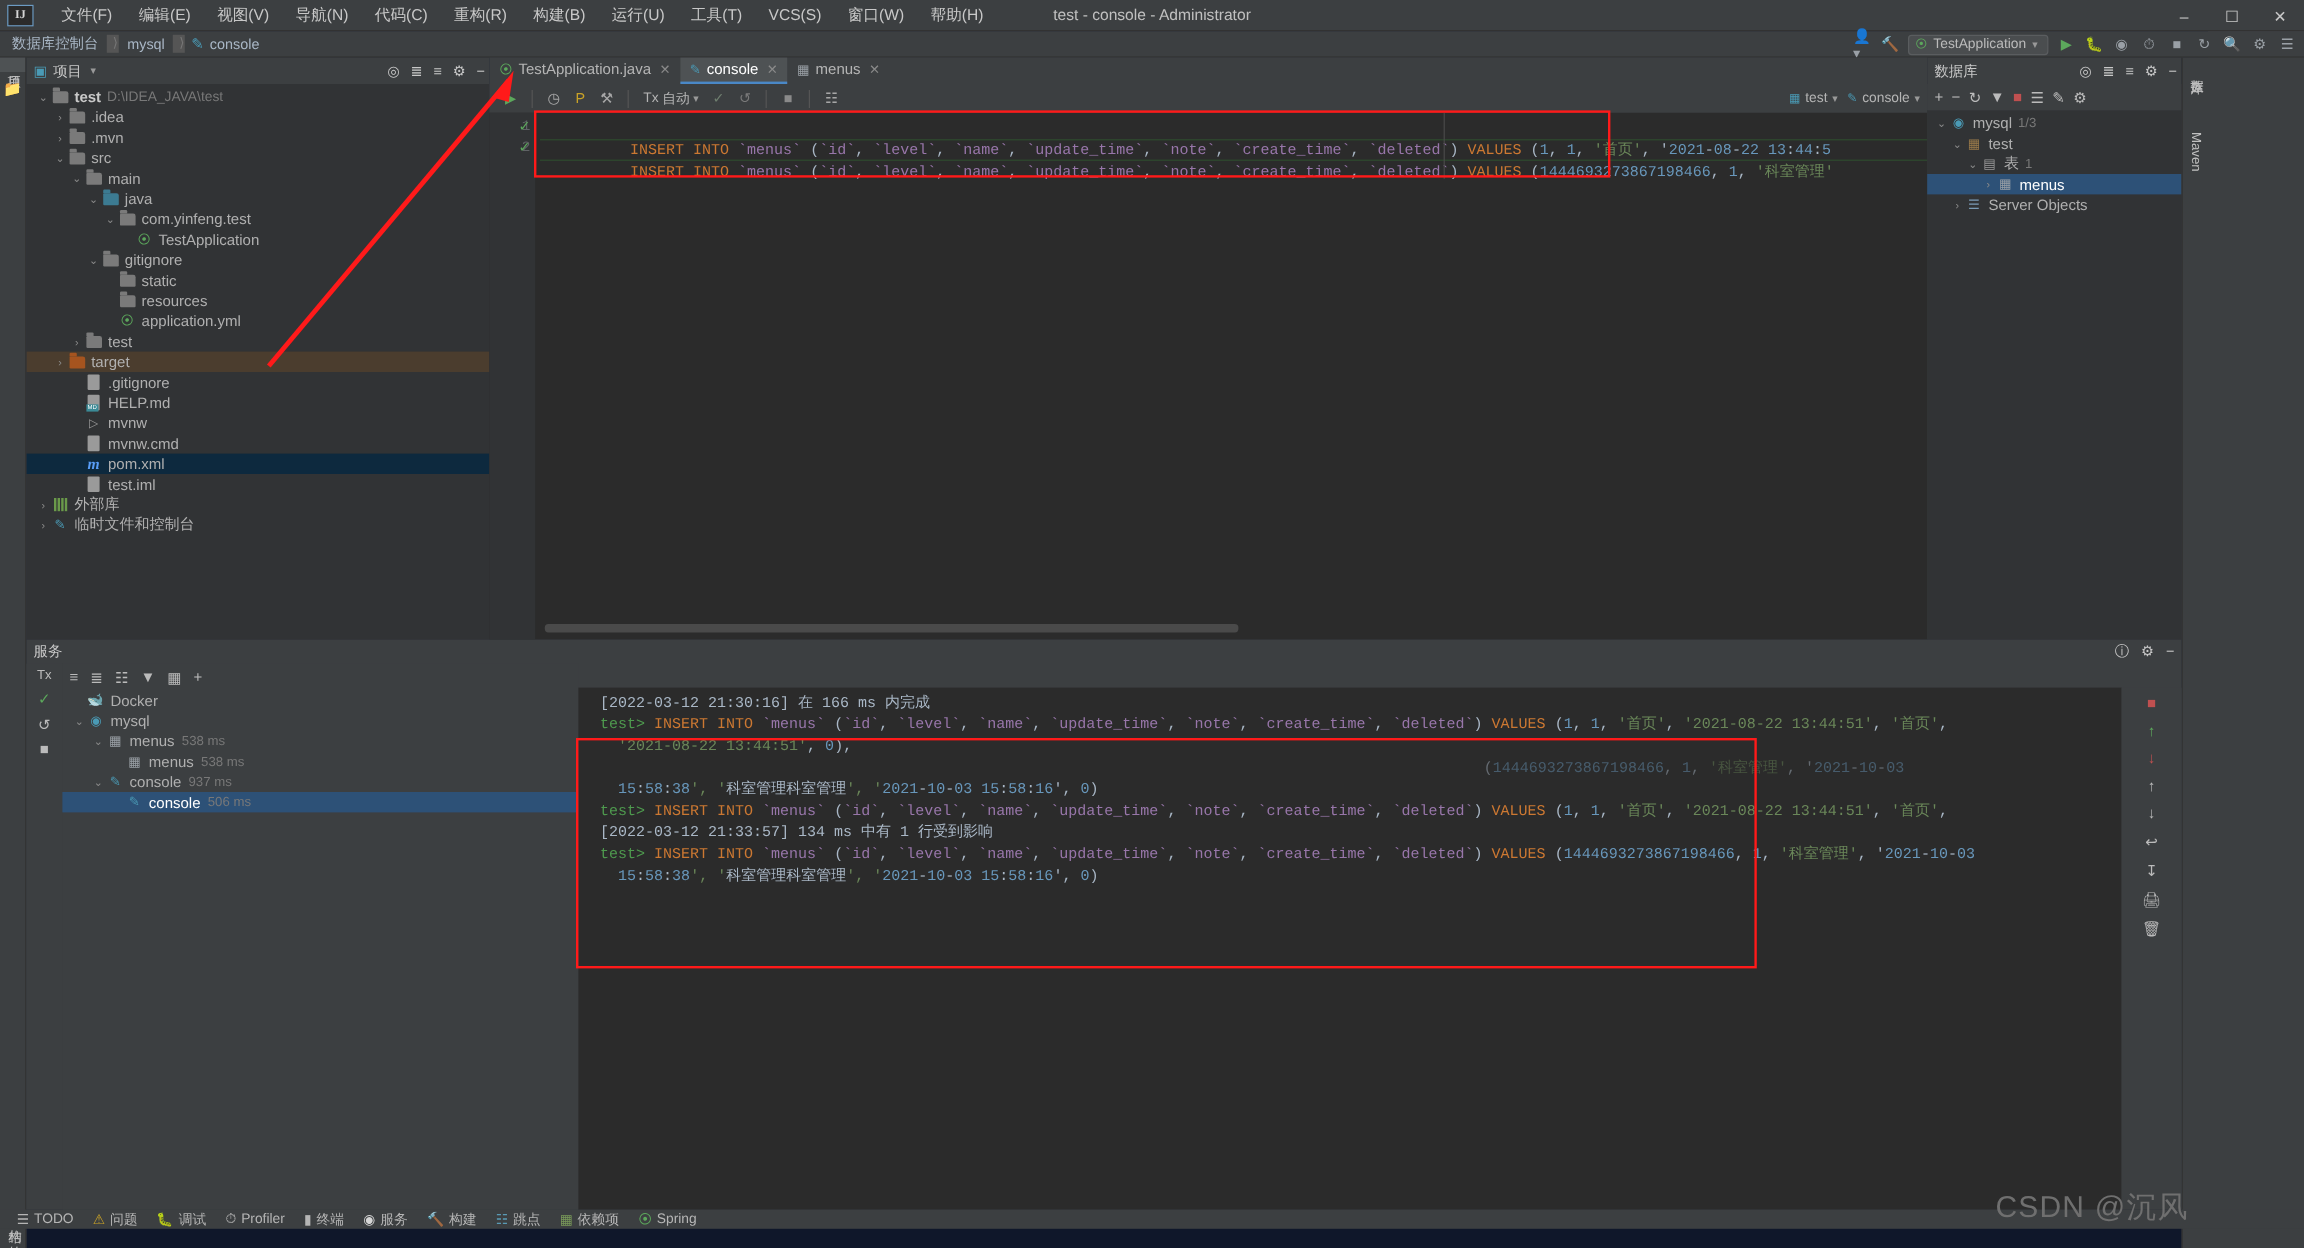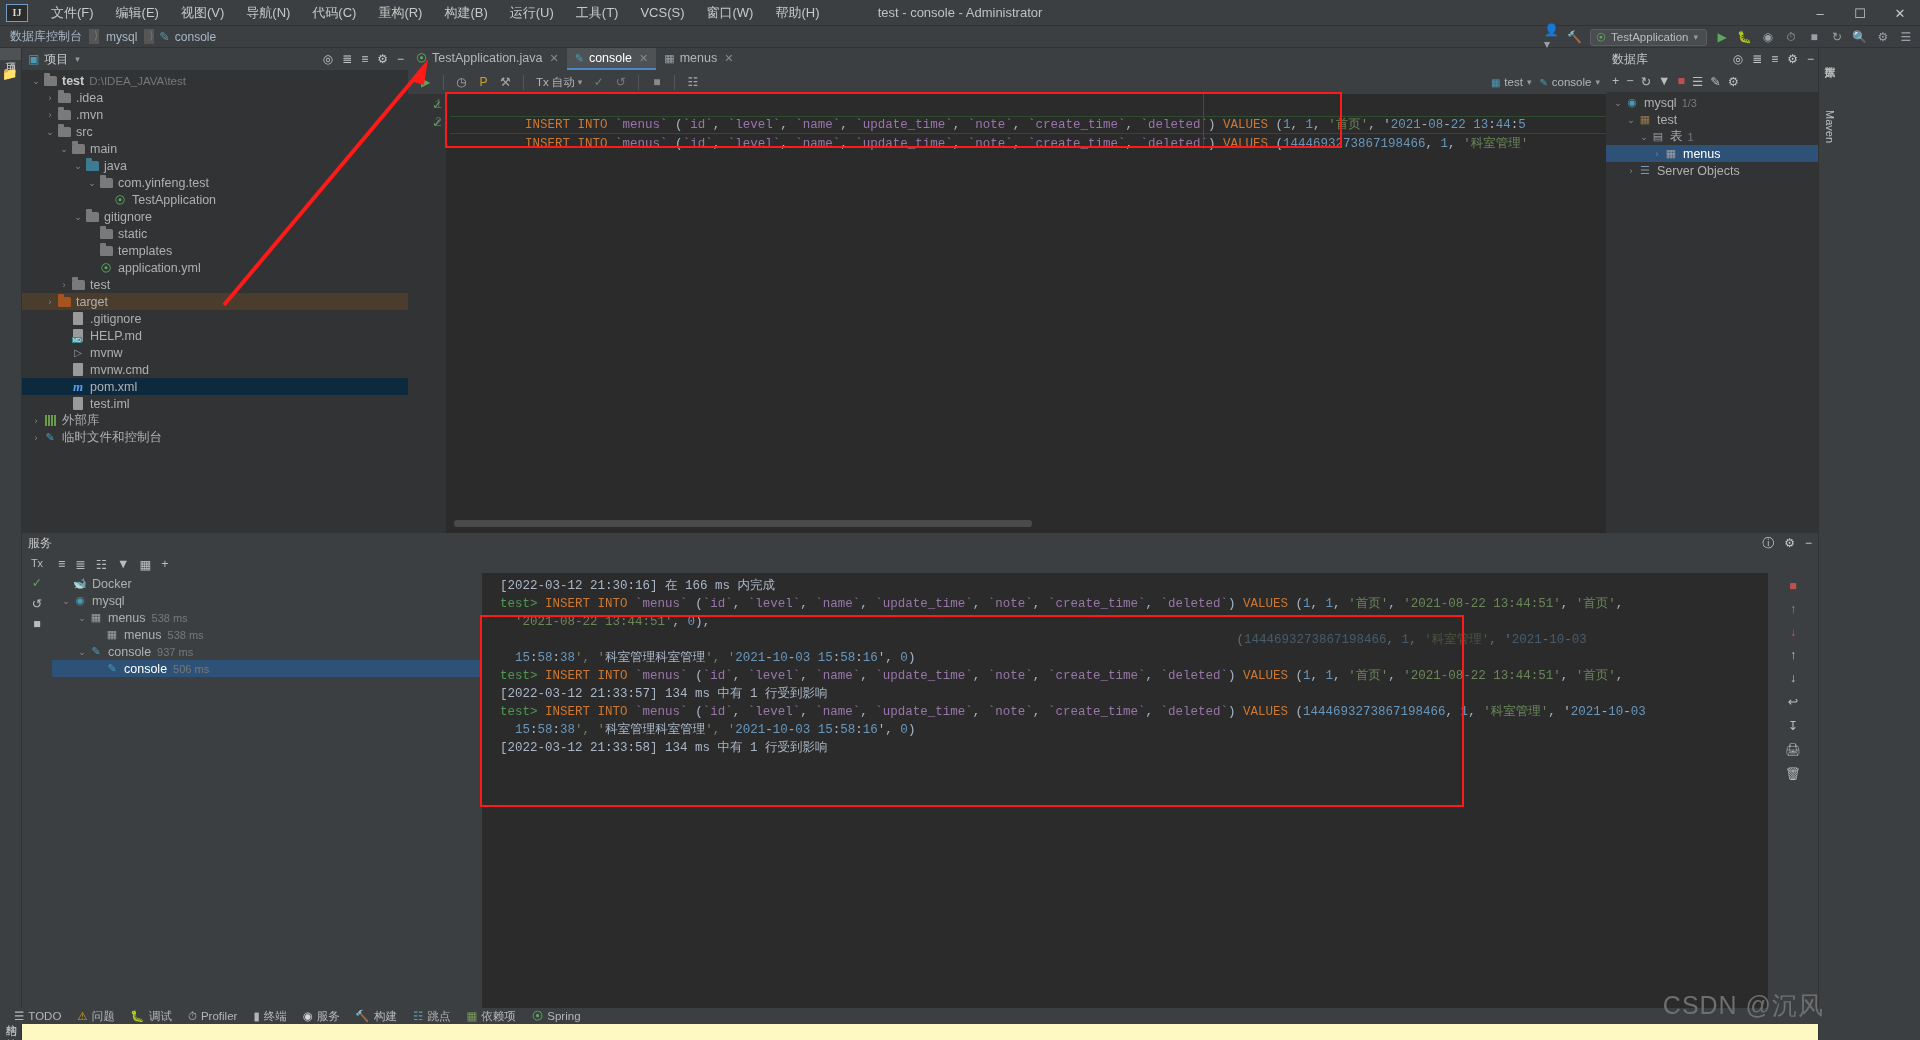--- a/index.html
+++ b/index.html
@@ -4,21 +4,21 @@
 <style>
   * { box-sizing: border-box; margin:0; padding:0; }
   html,body {
     width:1920px; height:1040px; overflow:hidden;
     background:#3c3f41;
     font-family:"Liberation Sans", sans-serif;
     font-size:12.5px;
     color:#bbbbbb;
     -webkit-font-smoothing:antialiased;
   }
-  #app { position:relative; width:1840px; height:1040px; background:#fef9c3; }
+  #app { position:relative; width:1840px; height:1040px; background:#0f172a; }
 
   
   .titlebar {
     position:absolute; left:0; top:0; width:1920px; height:26px;
     background:#3c3f41; display:flex; align-items:center;
     border-bottom:1px solid #323232;
   }
   .ij-logo {
     width:22px; height:18px; margin-left:6px;
     display:flex; align-items:center; justify-content:center;
@@ -348,21 +348,21 @@
           <span class="ficon">
             <span class="folder grey2"></span>
           </span>
           <span class="tlabel">static</span>
         </div>
         <div class="trow" style="padding-left: 64px;">
           <span class="arrow"></span>
           <span class="ficon">
             <span class="folder grey2"></span>
           </span>
-          <span class="tlabel">templates</span>
+          <span class="tlabel">resources</span>
         </div>
         <div class="trow" style="padding-left: 64px;">
           <span class="arrow"></span>
           <span class="ficon">
             <span style="color:#5ca85c;font-size:11px;">⦿</span>
           </span>
           <span class="tlabel">application.yml</span>
         </div>
         <div class="trow" style="padding-left: 36px;">
           <span class="arrow">›</span>
@@ -662,21 +662,20 @@
       <div class="console" id="svc-console">
           <div class="cline"><span class="pn">[2022-03-12 21:30:16] 在 166 ms 内完成</span></div>
           <div class="cline"><span class="prompt">test&gt;</span><span class="pn"> </span><span class="kw">INSERT</span><span class="pn"> </span><span class="kw">INTO</span><span class="pn"> </span><span class="ident">`menus`</span><span class="pn"> </span><span class="pn">(</span><span class="ident">`id`</span><span class="pn">,</span><span class="pn"> </span><span class="ident">`level`</span><span class="pn">,</span><span class="pn"> </span><span class="ident">`name`</span><span class="pn">,</span><span class="pn"> </span><span class="ident">`update_time`</span><span class="pn">,</span><span class="pn"> </span><span class="ident">`note`</span><span class="pn">,</span><span class="pn"> </span><span class="ident">`create_time`</span><span class="pn">,</span><span class="pn"> </span><span class="ident">`deleted`</span><span class="pn">)</span><span class="pn"> </span><span class="kw">VALUES</span><span class="pn"> </span><span class="pn">(</span><span class="num">1</span><span class="pn">,</span><span class="pn"> </span><span class="num">1</span><span class="pn">,</span><span class="pn"> </span><span class="str">'首页'</span><span class="pn">,</span><span class="pn"> </span><span class="str">'2021-08-22 13:44:51'</span><span class="pn">,</span><span class="pn"> </span><span class="str">'首页'</span><span class="pn">,</span></div>
           <div class="cline"><span class="pn"> </span><span class="pn"> </span><span class="str">'2021-08-22 13:44:51'</span><span class="pn">,</span><span class="pn"> </span><span class="num">0</span><span class="pn">)</span><span class="pn">,</span></div>
           <div class="cline"><span style="opacity:.45"><span class="pn"> </span><span class="pn"> </span><span class="pn"> </span><span class="pn"> </span><span class="pn"> </span><span class="pn"> </span><span class="pn"> </span><span class="pn"> </span><span class="pn"> </span><span class="pn"> </span><span class="pn"> </span><span class="pn"> </span><span class="pn"> </span><span class="pn"> </span><span class="pn"> </span><span class="pn"> </span><span class="pn"> </span><span class="pn"> </span><span class="pn"> </span><span class="pn"> </span><span class="pn"> </span><span class="pn"> </span><span class="pn"> </span><span class="pn"> </span><span class="pn"> </span><span class="pn"> </span><span class="pn"> </span><span class="pn"> </span><span class="pn"> </span><span class="pn"> </span><span class="pn"> </span><span class="pn"> </span><span class="pn"> </span><span class="pn"> </span><span class="pn"> </span><span class="pn"> </span><span class="pn"> </span><span class="pn"> </span><span class="pn"> </span><span class="pn"> </span><span class="pn"> </span><span class="pn"> </span><span class="pn"> </span><span class="pn"> </span><span class="pn"> </span><span class="pn"> </span><span class="pn"> </span><span class="pn"> </span><span class="pn"> </span><span class="pn"> </span><span class="pn"> </span><span class="pn"> </span><span class="pn"> </span><span class="pn"> </span><span class="pn"> </span><span class="pn"> </span><span class="pn"> </span><span class="pn"> </span><span class="pn"> </span><span class="pn"> </span><span class="pn"> </span><span class="pn"> </span><span class="pn"> </span><span class="pn"> </span><span class="pn"> </span><span class="pn"> </span><span class="pn"> </span><span class="pn"> </span><span class="pn"> </span><span class="pn"> </span><span class="pn"> </span><span class="pn"> </span><span class="pn"> </span><span class="pn"> </span><span class="pn"> </span><span class="pn"> </span><span class="pn"> </span><span class="pn"> </span><span class="pn"> </span><span class="pn"> </span><span class="pn"> </span><span class="pn"> </span><span class="pn"> </span><span class="pn"> </span><span class="pn"> </span><span class="pn"> </span><span class="pn"> </span><span class="pn"> </span><span class="pn"> </span><span class="pn"> </span><span class="pn"> </span><span class="pn"> </span><span class="pn"> </span><span class="pn"> </span><span class="pn"> </span><span class="pn"> </span><span class="pn"> </span><span class="pn"> </span><span class="pn">(</span><span class="num">1444693273867198466</span><span class="pn">,</span><span class="pn"> </span><span class="num">1</span><span class="pn">,</span><span class="pn"> </span><span class="str">'科室管理'</span><span class="pn">,</span><span class="pn"> </span><span class="pn">'</span><span class="num">2021</span><span class="pn">-</span><span class="num">10</span><span class="pn">-</span><span class="num">03</span></span></div>
           <div class="cline"><span class="pn"> </span><span class="pn"> </span><span class="num">15</span><span class="pn">:</span><span class="num">58</span><span class="pn">:</span><span class="num">38</span><span class="str">', '</span><span class="pn">科</span><span class="pn">室</span><span class="pn">管</span><span class="pn">理</span><span class="pn">科</span><span class="pn">室</span><span class="pn">管</span><span class="pn">理</span><span class="str">', '</span><span class="num">2021</span><span class="pn">-</span><span class="num">10</span><span class="pn">-</span><span class="num">03</span><span class="pn"> </span><span class="num">15</span><span class="pn">:</span><span class="num">58</span><span class="pn">:</span><span class="num">16</span><span class="pn">'</span><span class="pn">,</span><span class="pn"> </span><span class="num">0</span><span class="pn">)</span></div>
           <div class="cline"><span class="prompt">test&gt;</span><span class="pn"> </span><span class="kw">INSERT</span><span class="pn"> </span><span class="kw">INTO</span><span class="pn"> </span><span class="ident">`menus`</span><span class="pn"> </span><span class="pn">(</span><span class="ident">`id`</span><span class="pn">,</span><span class="pn"> </span><span class="ident">`level`</span><span class="pn">,</span><span class="pn"> </span><span class="ident">`name`</span><span class="pn">,</span><span class="pn"> </span><span class="ident">`update_time`</span><span class="pn">,</span><span class="pn"> </span><span class="ident">`note`</span><span class="pn">,</span><span class="pn"> </span><span class="ident">`create_time`</span><span class="pn">,</span><span class="pn"> </span><span class="ident">`deleted`</span><span class="pn">)</span><span class="pn"> </span><span class="kw">VALUES</span><span class="pn"> </span><span class="pn">(</span><span class="num">1</span><span class="pn">,</span><span class="pn"> </span><span class="num">1</span><span class="pn">,</span><span class="pn"> </span><span class="str">'首页'</span><span class="pn">,</span><span class="pn"> </span><span class="str">'2021-08-22 13:44:51'</span><span class="pn">,</span><span class="pn"> </span><span class="str">'首页'</span><span class="pn">,</span></div>
           <div class="cline"><span class="pn">[2022-03-12 21:33:57] 134 ms 中有 1 行受到影响</span></div>
           <div class="cline"><span class="prompt">test&gt;</span><span class="pn"> </span><span class="kw">INSERT</span><span class="pn"> </span><span class="kw">INTO</span><span class="pn"> </span><span class="ident">`menus`</span><span class="pn"> </span><span class="pn">(</span><span class="ident">`id`</span><span class="pn">,</span><span class="pn"> </span><span class="ident">`level`</span><span class="pn">,</span><span class="pn"> </span><span class="ident">`name`</span><span class="pn">,</span><span class="pn"> </span><span class="ident">`update_time`</span><span class="pn">,</span><span class="pn"> </span><span class="ident">`note`</span><span class="pn">,</span><span class="pn"> </span><span class="ident">`create_time`</span><span class="pn">,</span><span class="pn"> </span><span class="ident">`deleted`</span><span class="pn">)</span><span class="pn"> </span><span class="kw">VALUES</span><span class="pn"> </span><span class="pn">(</span><span class="num">1444693273867198466</span><span class="pn">,</span><span class="pn"> </span><span class="num">1</span><span class="pn">,</span><span class="pn"> </span><span class="str">'科室管理'</span><span class="pn">,</span><span class="pn"> </span><span class="pn">'</span><span class="num">2021</span><span class="pn">-</span><span class="num">10</span><span class="pn">-</span><span class="num">03</span></div>
           <div class="cline"><span class="pn"> </span><span class="pn"> </span><span class="num">15</span><span class="pn">:</span><span class="num">58</span><span class="pn">:</span><span class="num">38</span><span class="str">', '</span><span class="pn">科</span><span class="pn">室</span><span class="pn">管</span><span class="pn">理</span><span class="pn">科</span><span class="pn">室</span><span class="pn">管</span><span class="pn">理</span><span class="str">', '</span><span class="num">2021</span><span class="pn">-</span><span class="num">10</span><span class="pn">-</span><span class="num">03</span><span class="pn"> </span><span class="num">15</span><span class="pn">:</span><span class="num">58</span><span class="pn">:</span><span class="num">16</span><span class="pn">'</span><span class="pn">,</span><span class="pn"> </span><span class="num">0</span><span class="pn">)</span></div>
-          <div class="cline"><span class="pn">[2022-03-12 21:33:58] 134 ms 中有 1 行受到影响</span></div>
         </div>
       <div class="consoleright">
         <span style="color:#c05050;">■</span>
         <span style="color:#5ca85c;">↑</span>
         <span style="color:#c05050;">↓</span>
         <span>↑</span>
         <span>↓</span>
         <span>↩</span>
         <span>↧</span>
         <span>🖨</span>

